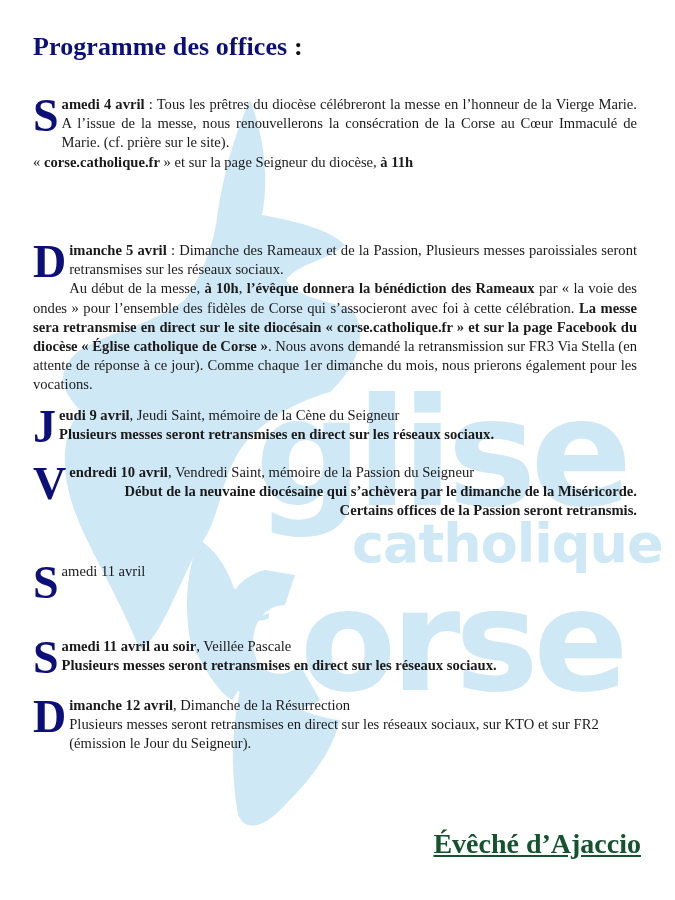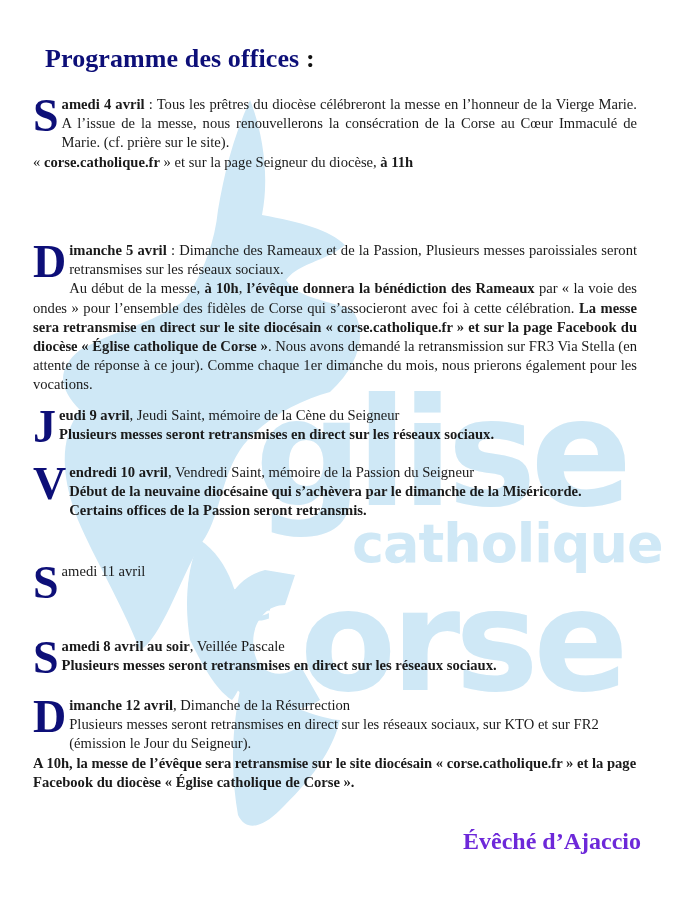--- a/index.html
+++ b/index.html
@@ -3,35 +3,35 @@
   <meta charset="utf-8">
   <style>
     html, body { margin: 0; padding: 0; }
     body {
       width: 675px; height: 900px; background: #ffffff; position: relative; overflow: hidden;
       font-family: "Liberation Serif", "DejaVu Serif", serif; color: #1a1a1a;
     }
     .watermark { position: absolute; left: 0; top: 0; width: 675px; height: 900px; z-index: 0; }
     .page { position: absolute; left: 33px; top: 0; width: 604px; z-index: 1; }
     .title {
-      position: absolute; left: 0; top: 32px; margin: 12px;
+      position: absolute; left: 0; top: 32px; margin: 0;
       font-size: 26px; font-weight: bold; color: #0d0f78; letter-spacing: 0.1px;
     }
     .title .colon { color: #111; }
     .section { position: absolute; left: 0; width: 604px; font-size: 14.6px; line-height: 19.2px; }
     .section p { margin: 0; }
     .dropcap {
       float: left; font-size: 46px; line-height: 38px; font-weight: bold; color: #0d0f78;
       margin: 2px 3px 0 0; padding: 0; height: 38px;
     }
     .j { text-align: justify; }
-    .b { font-weight: bold; }
+    .b { font-weight: bold; text-align: right; }
     .signature {
       position: absolute; right: 40px; top: 828px; margin: 0;
-      font-size: 24px; font-weight: bold; color: #6d28d9;
+      font-size: 28px; font-weight: bold; color: #14532d; text-decoration: underline;
     }
   </style>
 </head>
 <body>
 
 <svg class="watermark" viewBox="0 0 675 900" xmlns="http://www.w3.org/2000/svg">
   <g fill="#cfe8f6">
 
     <path d="M250 100 C262 130 270 175 262 215 C300 222 330 230 345 245 C325 262 300 262 286 280 C300 300 330 300 352 310 C368 330 360 365 330 392 C300 400 260 420 240 450 C220 480 220 520 200 545 C180 580 160 640 140 650 C120 600 95 560 78 520 C62 480 58 440 80 410 C60 390 55 370 80 350 C115 330 150 325 185 300 C205 270 215 240 218 210 C224 175 232 140 250 100 Z"></path>
     <path d="M240 690 C280 700 320 720 340 720 C330 760 300 790 280 810 C260 830 245 830 238 815 C232 780 230 740 240 690 Z"></path>
@@ -68,22 +68,21 @@
     <p><span class="dropcap">V</span><span class="b">endredi 10 avril</span><span>, </span><span>Vendredi Saint, mémoire de la Passion du Seigneur</span><br></p>
     <p class="b">Début de la neuvaine diocésaine qui s’achèvera par le dimanche de la Miséricorde.</p>
     <p class="b">Certains offices de la Passion seront retransmis.</p>
   </div>
 
   <div class="section" style="top:562px;">
     <p class="j"><span class="dropcap">S</span><span>amedi 11 avril</span><br></p>
   </div>
 
   <div class="section" style="top:637px;">
-    <p><span class="dropcap">S</span><span class="b">amedi 8 avril au soir</span><span>, </span><span>Veillée Pascale</span><br><span class="b">Plusieurs messes seront retransmises en direct sur les réseaux sociaux.</span></p>
+    <p><span class="dropcap">S</span><span class="b">amedi 11 avril au soir</span><span>, </span><span>Veillée Pascale</span><br><span class="b">Plusieurs messes seront retransmises en direct sur les réseaux sociaux.</span></p>
   </div>
 
   <div class="section" style="top:696px;">
     <p><span class="dropcap">D</span><span class="b">imanche 12 avril</span><span>, </span><span>Dimanche de la Résurrection</span><br><span>Plusieurs messes seront retransmises en direct sur les réseaux sociaux, sur KTO et sur FR2 (émission le Jour du Seigneur).</span></p>
-    <p class="b">A 10h, la messe de l’évêque sera retransmise sur le site diocésain « corse.catholique.fr » et la page Facebook du diocèse « Église catholique de Corse ».</p>
   </div>
 
   <p class="signature" style="right:-4px;">Évêché d’Ajaccio</p>
 </div>
 
 </body></html>

